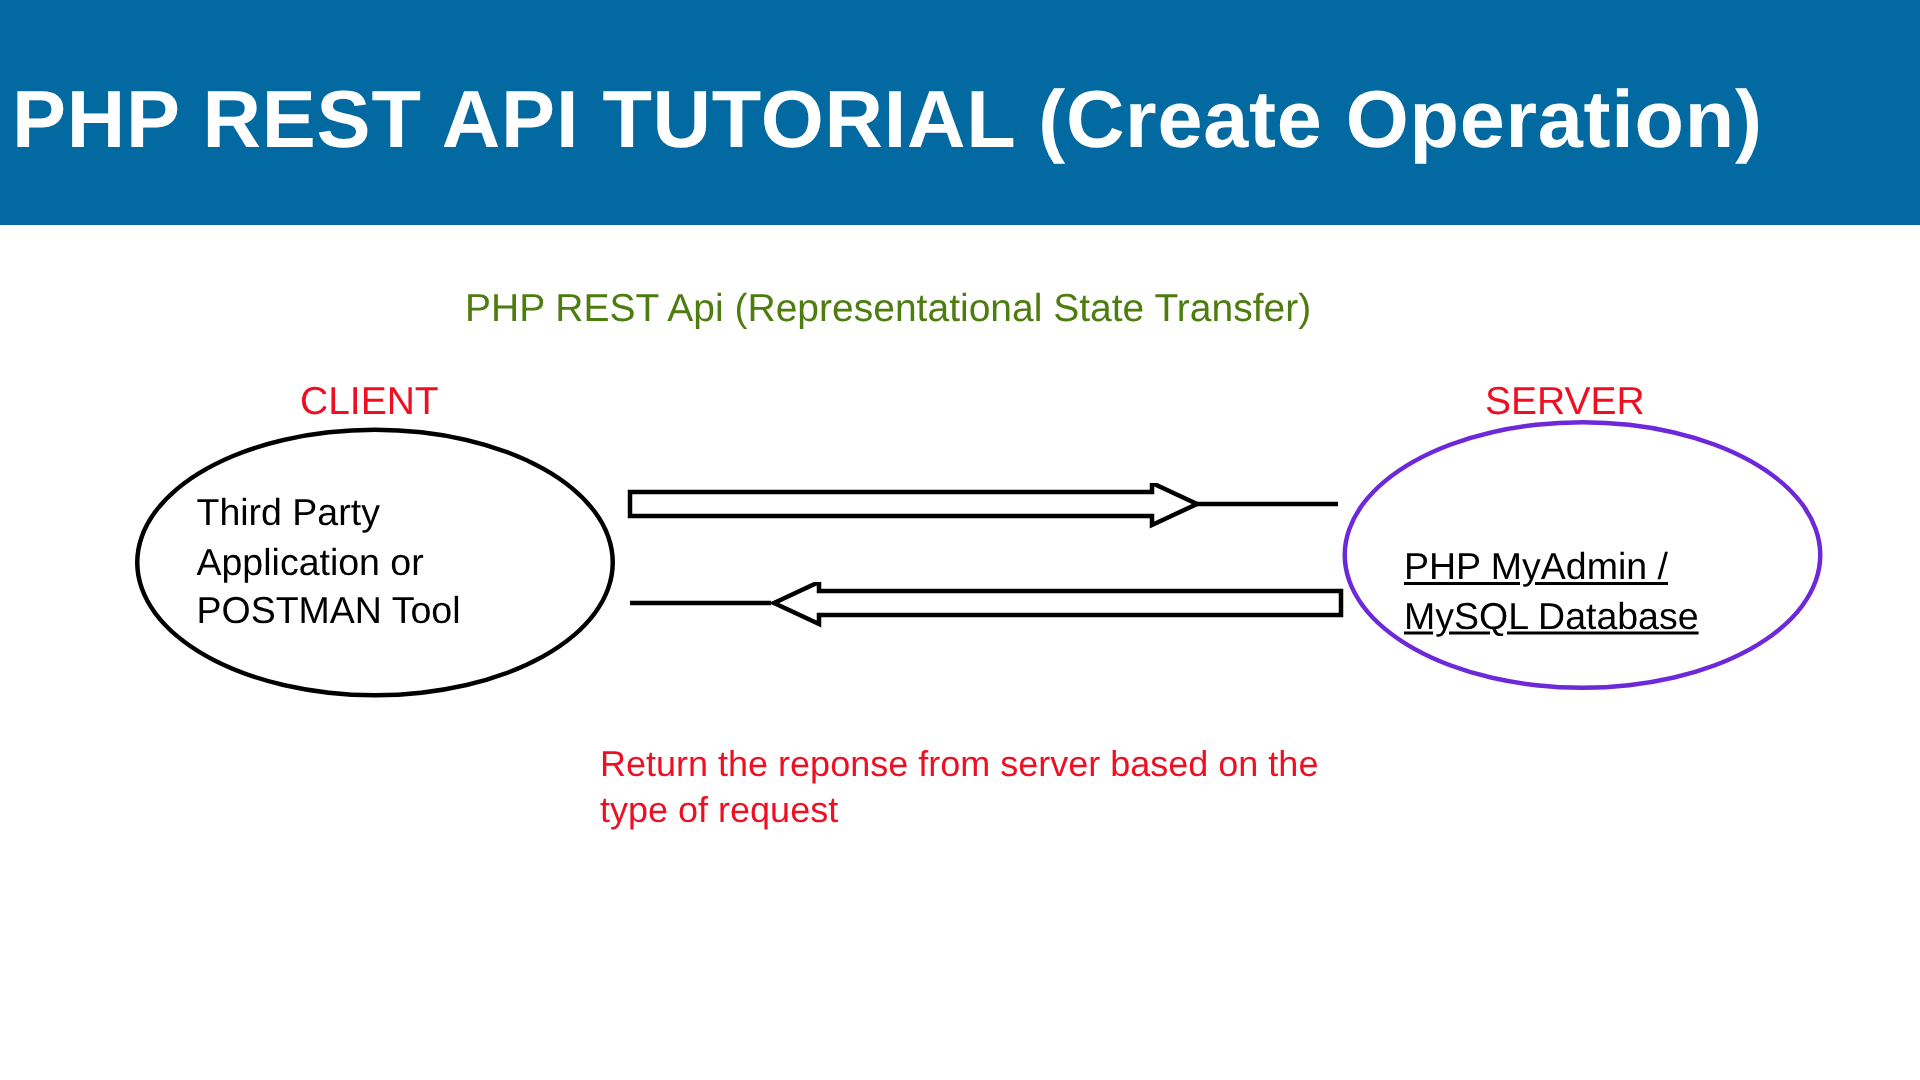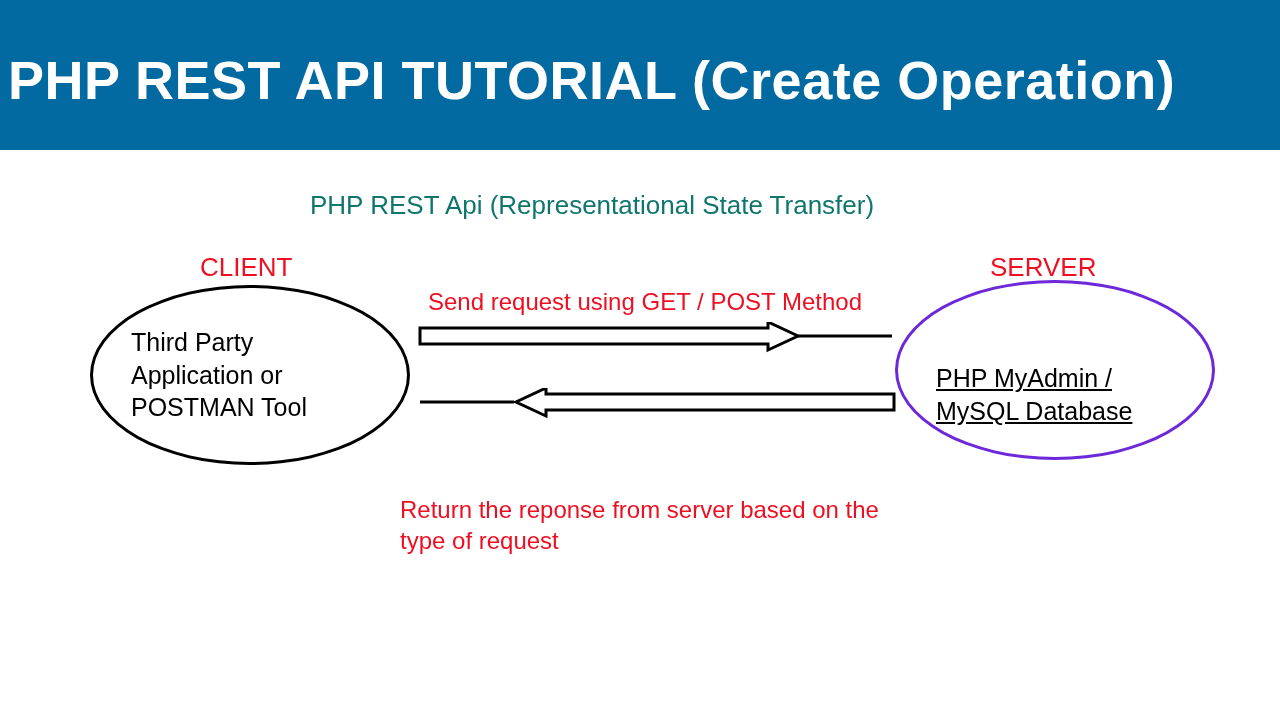--- a/index.html
+++ b/index.html
@@ -28,21 +28,21 @@
   .diagram {
     position: relative;
     width: 100%;
     height: 570px;
   }
   .diagram-title {
     position: absolute;
     top: 40px;
     left: 310px;
     font-size: 26px;
-    color: #0f766e;
+    color: #4d7c0f;
     font-family: "Arial Narrow", Arial, sans-serif;
   }
   .client-label {
     position: absolute;
     top: 102px;
     left: 200px;
     font-size: 26px;
     color: #ee1022;
     font-family: "Arial Narrow", Arial, sans-serif;
   }
@@ -136,21 +136,20 @@
   <div class="server-label">SERVER</div>
 
   <div class="client-ellipse">
     <div class="client-text">Third Party Application or POSTMAN Tool</div>
   </div>
 
   <div class="server-ellipse">
     <div class="server-text">PHP MyAdmin / MySQL Database</div>
   </div>
 
-  <div class="request-label">Send request using GET / POST Method</div>
 
   <svg class="arrow-right" width="480" height="40" viewBox="0 0 480 40">
     <path d="M 2 6 L 350 6 L 350 0 L 380 14 L 350 28 L 350 22 L 2 22 Z" fill="none" stroke="#000000" stroke-width="3"></path>
     <line x1="380" y1="14" x2="474" y2="14" stroke="#000000" stroke-width="3"></line>
   </svg>
 
   <svg class="arrow-left" width="480" height="40" viewBox="0 0 480 40">
     <line x1="2" y1="14" x2="96" y2="14" stroke="#000000" stroke-width="3"></line>
     <path d="M 476 6 L 128 6 L 128 0 L 98 14 L 128 28 L 128 22 L 476 22 Z" fill="none" stroke="#000000" stroke-width="3"></path>
   </svg>

